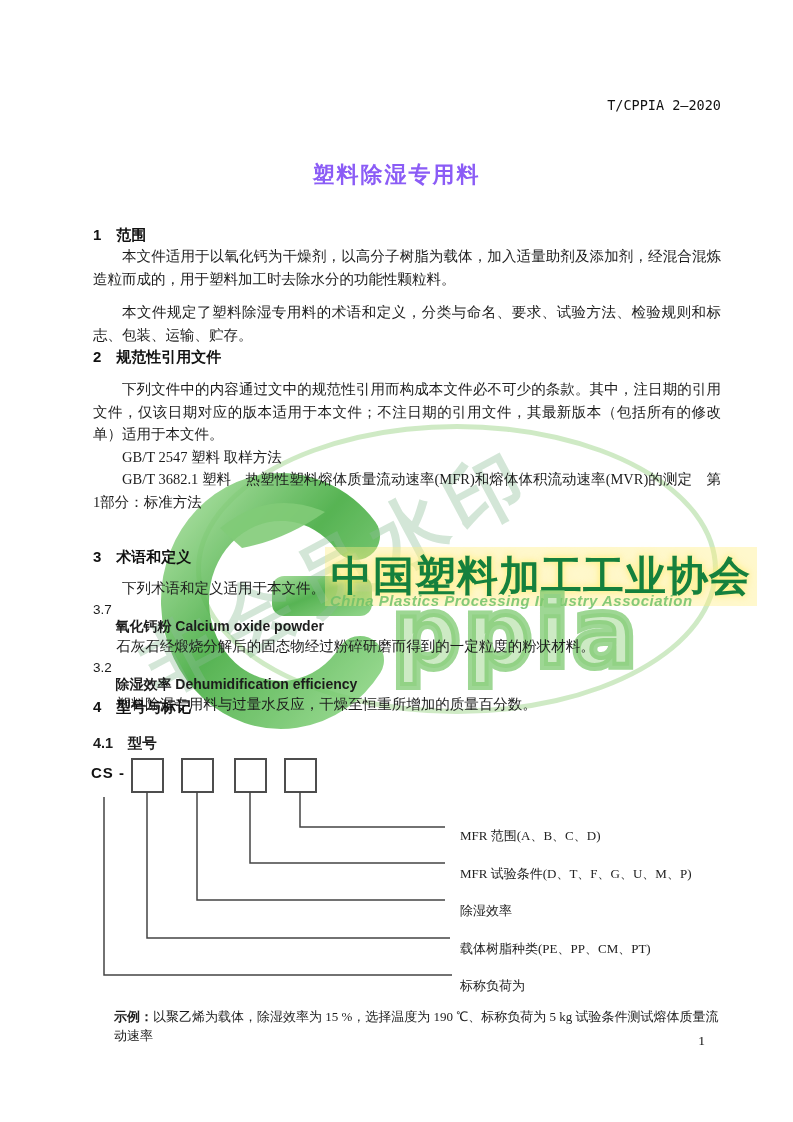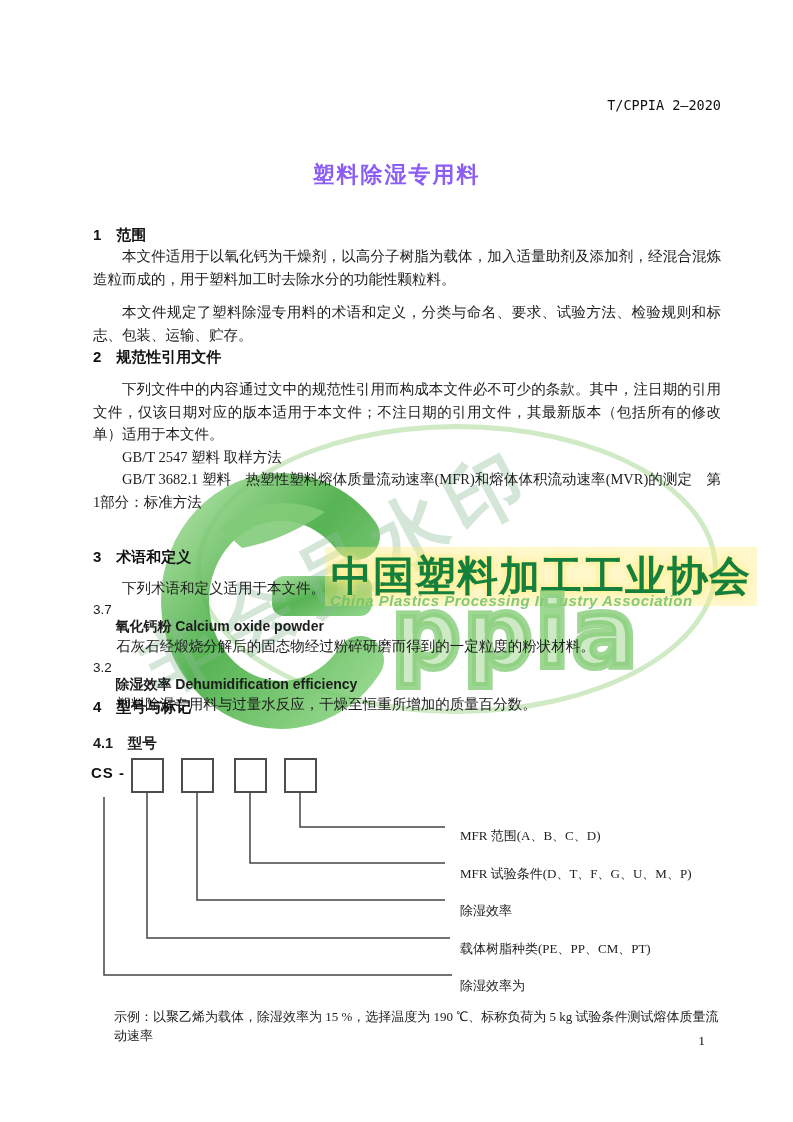--- a/index.html
+++ b/index.html
@@ -83,21 +83,21 @@
   }
   .diagram-svg{position:absolute;left:0;top:0;}
   .dg-label{
     position:absolute;left:460px;font-size:13px;color:#222;white-space:nowrap;
     font-family:"Liberation Serif",serif;
   }
   .example{
     position:absolute;left:114px;top:1007px;width:612px;
     font-size:13px;line-height:19px;color:#1c1c1c;
   }
-  .example b{font-family:"Liberation Sans",sans-serif;font-weight:normal;}
+  .example b{font-family:"Liberation Sans",sans-serif;font-weight:bold;}
   .page-num{
     position:absolute;top:1033px;right:88px;font-size:13.5px;color:#111;
   }
 </style>
 </head>
 <body>
 
 <div class="page">
 
   <div class="wm">
@@ -167,19 +167,19 @@
         <polyline points="197,792 197,900 445,900"></polyline>
         <polyline points="147,792 147,938 450,938"></polyline>
         <polyline points="104,797 104,975 452,975"></polyline>
       </g>
     </svg>
 
     <div class="dg-label" style="top:827px;">MFR 范围(A、B、C、D)</div>
     <div class="dg-label" style="top:865px;">MFR 试验条件(D、T、F、G、U、M、P)</div>
     <div class="dg-label" style="top:902px;">除湿效率</div>
     <div class="dg-label" style="top:940px;">载体树脂种类(PE、PP、CM、PT)</div>
-    <div class="dg-label" style="top:977px;">除湿效率为</div>
+    <div class="dg-label" style="top:977px;">标称负荷为</div>
 
     <div class="example"><b>示例：</b><span>以聚乙烯为载体，除湿效率为 15 %，选择温度为 190 ℃、标称负荷为 5 kg 试验条件测试熔体质量流动速率</span></div>
 
     <div class="page-num">1</div>
   </div>
 </div>
 
 </body></html>

